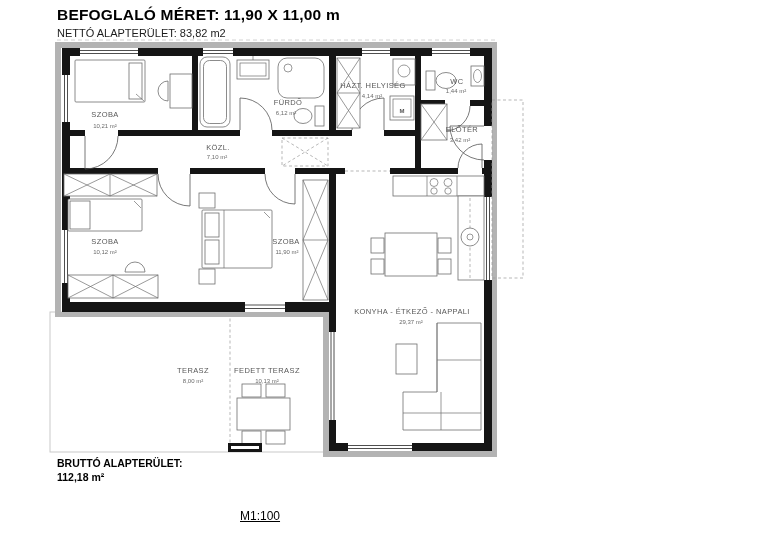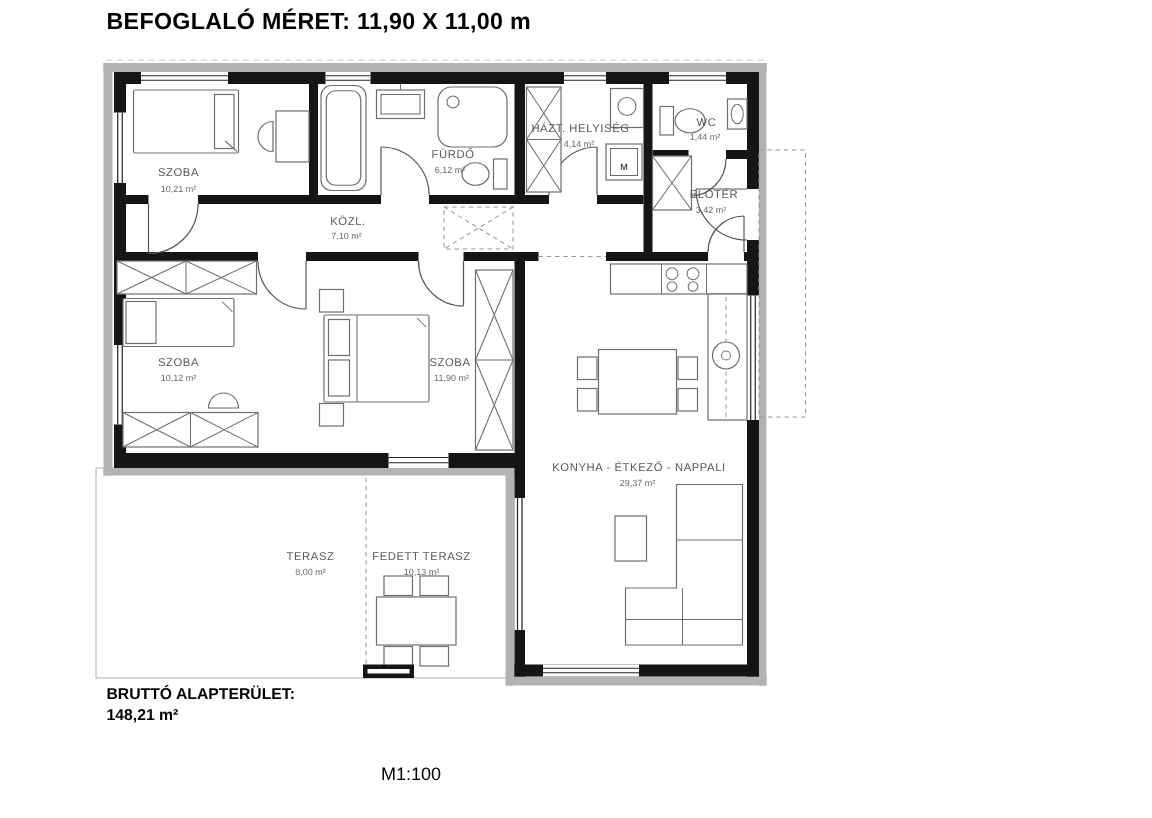--- a/index.html
+++ b/index.html
@@ -1,27 +1,27 @@
 <!DOCTYPE html>
 <html><head>
 <meta charset="utf-8">
 <style>
   html,body{margin:0;padding:0;background:#fff;}
   body{width:768px;height:545px;position:relative;overflow:hidden;
        font-family:"Liberation Sans",sans-serif;color:#000;}
-  .canvas{position:absolute;inset:0;margin-left:14px;}
+  .canvas{position:absolute;inset:0;}
   .hdr-title{position:absolute;left:57px;top:6px;font-size:15.5px;font-weight:bold;letter-spacing:.2px;}
   .hdr-sub{position:absolute;left:57px;top:27px;font-size:11px;color:#1c1c1c;}
   .ftr{position:absolute;left:57px;font-size:10.5px;}
   .ftr-b{font-weight:bold;}
   #f1{top:457px;}
   #f2{top:471px;}
   #f3{top:485px;font-size:10px;}
   .plan-title{position:absolute;left:57px;top:507px;font-size:14.5px;font-weight:bold;letter-spacing:.6px;}
-  .plan-scale{position:absolute;left:240px;top:509px;font-size:12px;}
+  .plan-scale{position:absolute;left:240px;top:509px;font-size:12px;text-decoration:underline;}
   svg{position:absolute;left:0;top:0;}
   .wall{fill:#151515;}
   .ins{fill:#b3b3b3;}
   .gap{fill:#ffffff;}
   .frame{stroke:#222;stroke-width:.8;}
   .furn{fill:#ffffff;stroke:#6e6e6e;stroke-width:.8;}
   .furnl{stroke:#6e6e6e;stroke-width:.7;fill:none;}
   .arc{stroke:#555;stroke-width:.8;fill:none;}
   .dash{stroke:#999;stroke-width:.7;fill:none;stroke-dasharray:3,2.5;}
   .dashlt{stroke:#c7c7c7;stroke-width:.8;fill:none;stroke-dasharray:4,3;}
@@ -29,20 +29,21 @@
   .rname{font-family:"Liberation Sans",sans-serif;font-size:7.5px;fill:#585858;letter-spacing:.4px;text-anchor:middle;}
   .rarea{font-family:"Liberation Sans",sans-serif;font-size:6px;fill:#6a6a6a;text-anchor:middle;}
   .mglyph{font-family:"Liberation Sans",sans-serif;font-size:6px;fill:#555;text-anchor:middle;font-weight:bold;}
 </style>
 </head>
 <body>
 
 <div class="canvas">
 
   <div class="hdr-title">BEFOGLALÓ MÉRET: 11,90 X 11,00 m</div>
+  <div class="hdr-sub">NETTÓ ALAPTERÜLET: 83,82 m2</div>
 
   <svg width="768" height="545" viewBox="0 0 768 545">
 
     <line x1="57" y1="40" x2="495" y2="40" class="dashlt"></line>
 
     <rect x="50" y="312" width="281" height="140" class="terr"></rect>
     <line x1="230" y1="313" x2="230" y2="451" class="dash"></line>
 
     <g>
       <rect class="ins" x="55" y="42" width="442" height="6"></rect>
@@ -334,15 +335,15 @@
       <text class="rname" x="412" y="314">KONYHA - ÉTKEZŐ - NAPPALI</text>
       <text class="rarea" x="411" y="324">29,37 m²</text>
       <text class="rname" x="193" y="373">TERASZ</text>
       <text class="rarea" x="193" y="383">8,00 m²</text>
       <text class="rname" x="267" y="373">FEDETT TERASZ</text>
       <text class="rarea" x="267" y="383">10,13 m²</text>
     </g>
   </svg>
 
   <div class="ftr ftr-b" id="f1">BRUTTÓ ALAPTERÜLET:</div>
-  <div class="ftr ftr-b" id="f2">148,21 m²</div>
+  <div class="ftr ftr-b" id="f2">112,18 m²</div>
   <div class="plan-scale">M1:100</div>
 </div>
 
 </body></html>

